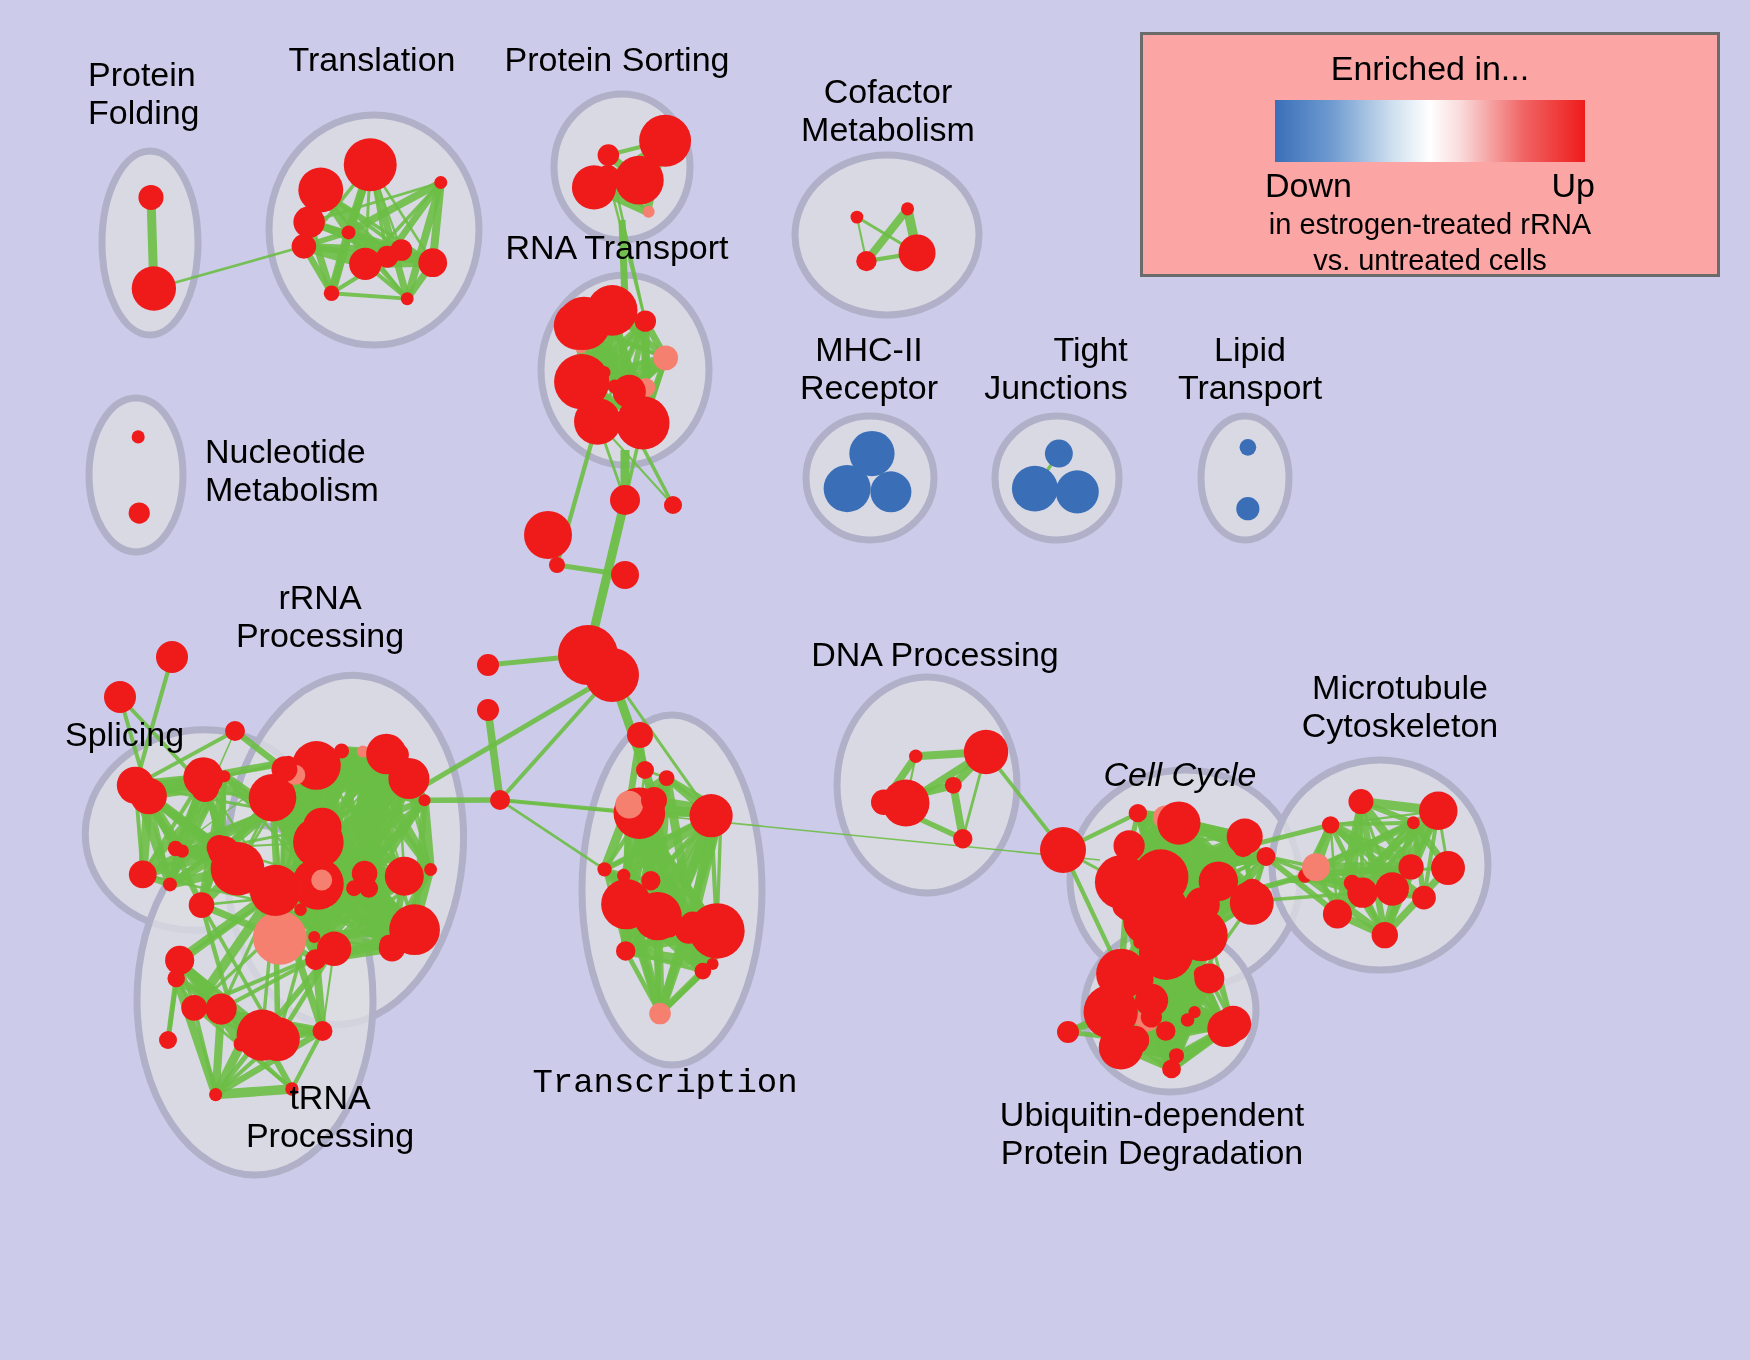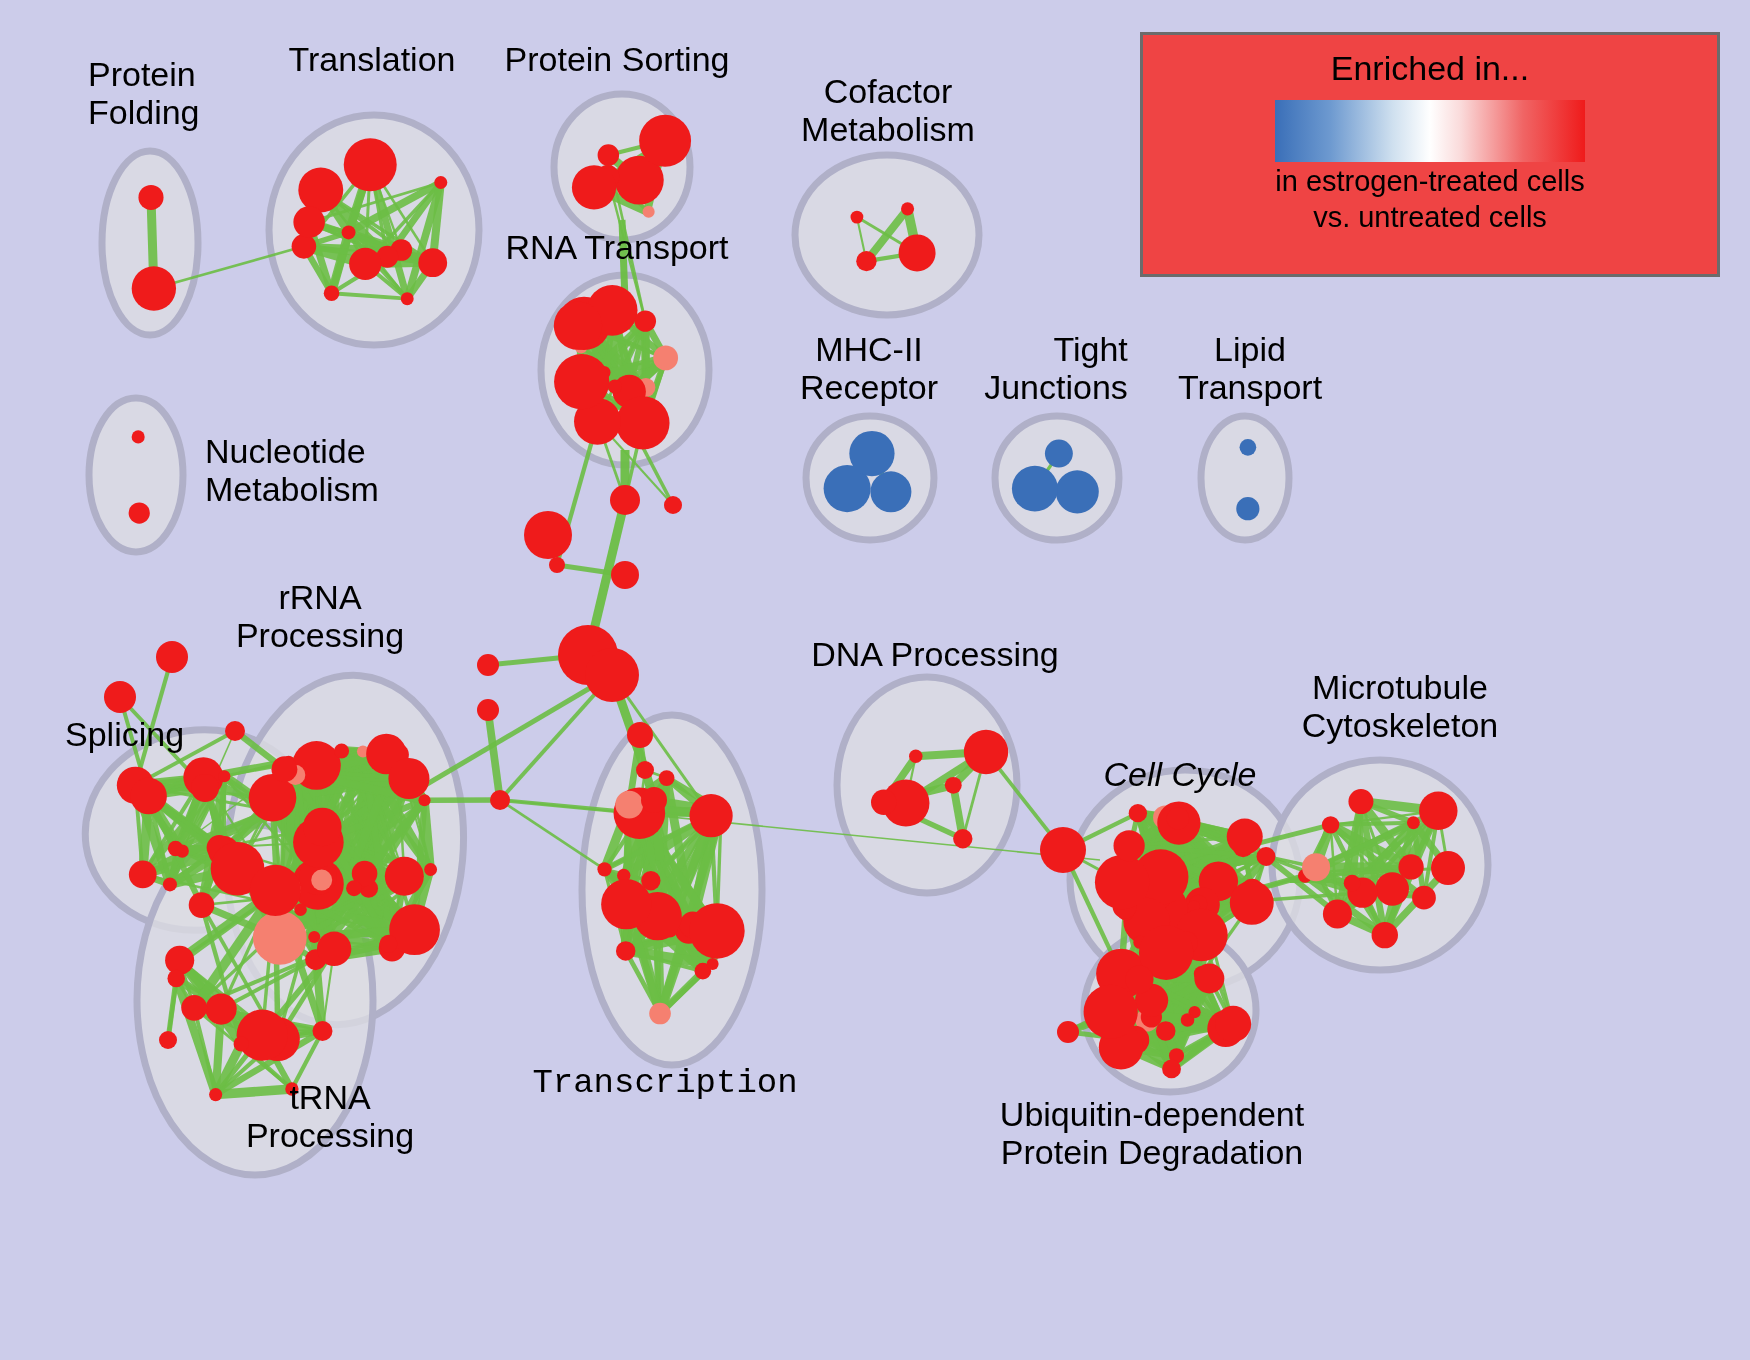--- a/index.html
+++ b/index.html
@@ -3,21 +3,21 @@
 <meta charset="utf-8">
 <style>
   html,body{margin:0;padding:0;background:#ffffff;}
   #stage{position:relative;width:1750px;height:1360px;background:#ccccea;overflow:hidden;
          font-family:"Liberation Sans", sans-serif;}
   #net{position:absolute;left:0;top:0;width:1750px;height:1360px;}
   .lbl{position:absolute;color:#000;font-family:"Liberation Sans", sans-serif;
        font-size:34px;line-height:38px;font-weight:400;white-space:pre;}
   .lbl.c{text-align:center;transform:translateX(-50%);}
   #legend{position:absolute;left:1140px;top:32px;width:580px;height:245px;
-          background:#ef4444;border:3px solid #6b6b6b;box-sizing:border-box;}
+          background:#fca5a5;border:3px solid #6b6b6b;box-sizing:border-box;}
   #legend .t{text-align:center;font-size:34px;margin-top:14px;color:#000;}
   #gradbar{margin:12px auto 0 auto;width:310px;height:62px;
            background:linear-gradient(to right,#3a6fb8 0%,#6e9ad0 18%,#cfe0ef 38%,#ffffff 50%,
                       #fadada 60%,#f06565 80%,#ef1b1b 100%);}
   #legend .du{display:flex;justify-content:space-between;width:330px;margin:4px auto 0 auto;
               font-size:34px;color:#000;}
   #legend .sub{text-align:center;font-size:29px;line-height:34px;margin-top:2px;color:#000;}
 </style>
 </head>
 <body>
@@ -1514,16 +1514,20 @@
       <div class="lbl c" style="left: 1180px; top: 755px; font-style: italic;">Cell Cycle</div>
       <div class="lbl c" style="left: 1400px; top: 668px;">Microtubule
 Cytoskeleton</div>
       <div class="lbl c" style="left: 1152px; top: 1095px;">Ubiquitin-dependent
 Protein Degradation</div>
     </div>
 
   <div id="legend">
     <div class="t">Enriched in...</div>
     <div id="gradbar"></div>
-    <div class="sub">in estrogen-treated cells</div>
+    <div class="du">
+      <span>Down</span>
+      <span>Up</span>
+    </div>
+    <div class="sub">in estrogen-treated rRNA</div>
     <div class="sub">vs. untreated cells</div>
   </div>
 </div>
 
 </body></html>

